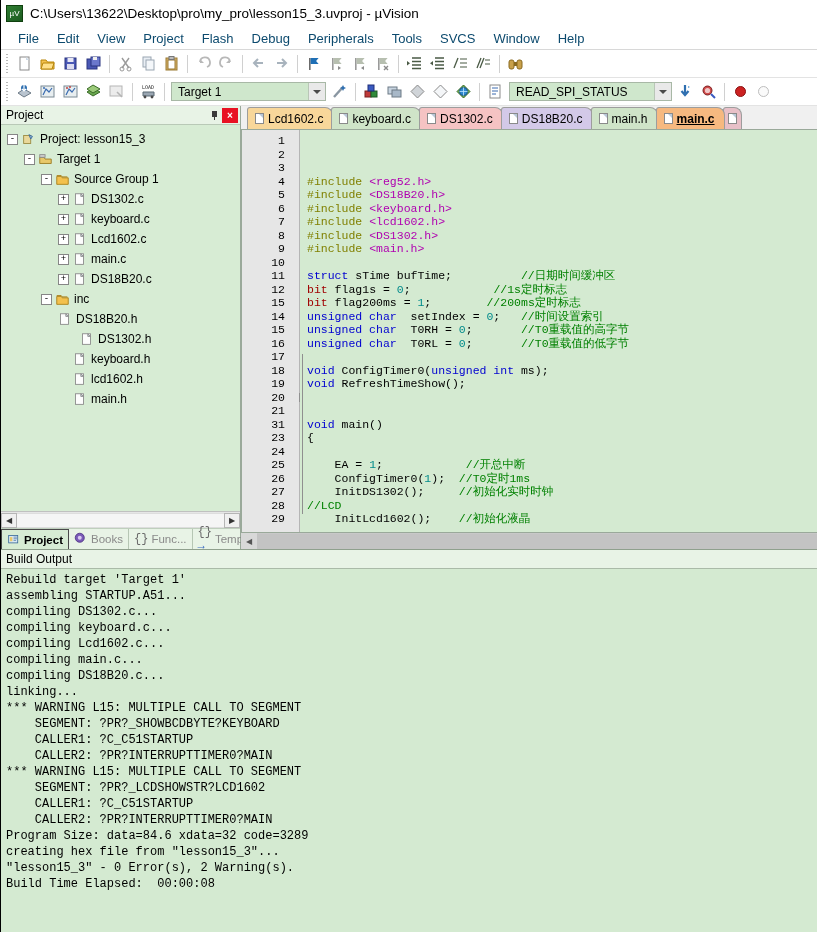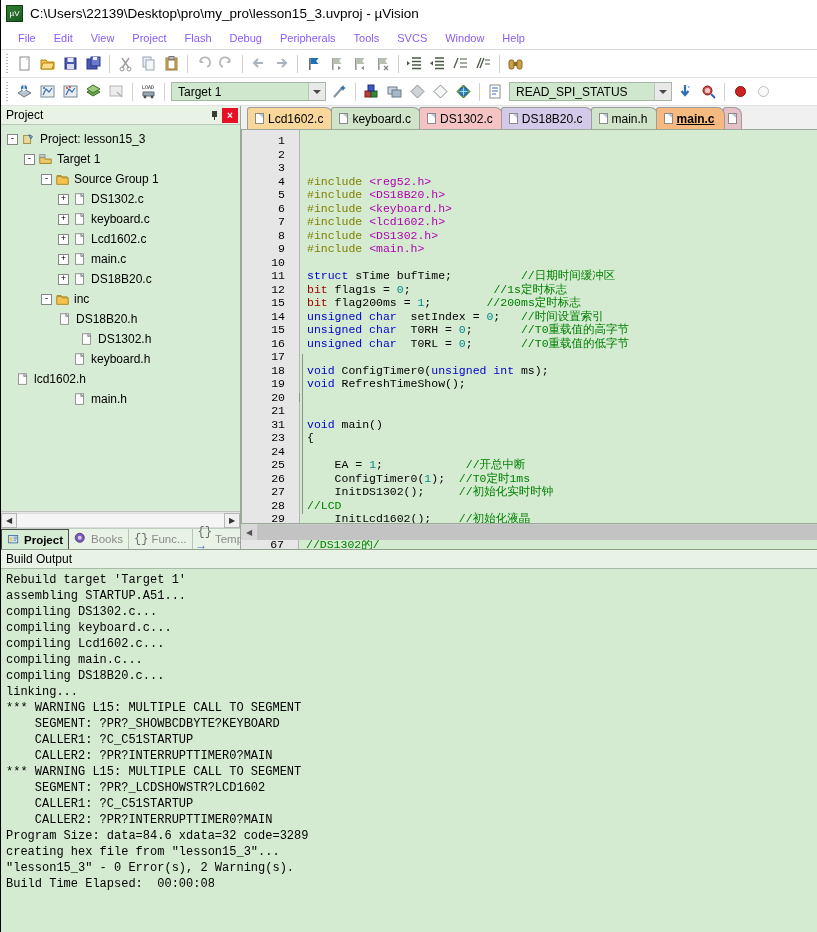--- a/index.html
+++ b/index.html
@@ -47,22 +47,22 @@
   .menubar {
     height: 23px;
     background: #ffffff;
     display: flex; align-items: center;
     padding-left: 8px;
     border-bottom: 1px solid #d8d8d8;
     flex: 0 0 auto;
   }
   .menu-item {
     padding: 2px 9px;
-    font-size: 11px;
-    color: #8b5cf6;
+    font-size: 13px;
+    color: #0c4a6e;
     cursor: default;
     white-space: nowrap;
   }
 
   
   .toolbar {
     height: 28px;
     background: #ffffff;
     display: flex; align-items: center;
     border-bottom: 1px solid #e3e3e3;
@@ -385,21 +385,21 @@
     min-height: 0;
   }
 </style>
 </head>
 <body>
 
 <div id="app">
 
   <div class="titlebar">
     <div class="app-icon">µV</div>
-    <div class="title-text">C:\Users\22139\Desktop\pro\my_pro\lesson15_3.uvproj - µVision</div>
+    <div class="title-text">C:\Users\13622\Desktop\pro\my_pro\lesson15_3.uvproj - µVision</div>
   </div>
 
   <div class="menubar" id="menubar">
       <div class="menu-item">File</div>
       <div class="menu-item">Edit</div>
       <div class="menu-item">View</div>
       <div class="menu-item">Project</div>
       <div class="menu-item">Flash</div>
       <div class="menu-item">Debug</div>
       <div class="menu-item">Peripherals</div>
@@ -796,21 +796,21 @@
           <div class="tree-row" style="padding-left: 57px;">
             <span class="expander blank"></span>
             <span class="tree-icon">
               <svg width="15" height="15" viewBox="0 0 17 17">
                 <rect x="4" y="2" width="9" height="12" fill="#fdfdfd" stroke="#8a8a8a"></rect>
                 <path d="M10 2 L13 5 L10 5 Z" fill="#cdd9e5" stroke="#8a8a8a"></path>
               </svg>
             </span>
             <span class="tree-label">keyboard.h</span>
           </div>
-          <div class="tree-row" style="">
+          <div class="tree-row" style="padding-left: 57px;">
             <span class="expander blank"></span>
             <span class="tree-icon">
               <svg width="15" height="15" viewBox="0 0 17 17">
                 <rect x="4" y="2" width="9" height="12" fill="#fdfdfd" stroke="#8a8a8a"></rect>
                 <path d="M10 2 L13 5 L10 5 Z" fill="#cdd9e5" stroke="#8a8a8a"></path>
               </svg>
             </span>
             <span class="tree-label">lcd1602.h</span>
           </div>
           <div class="tree-row" style="padding-left: 57px;">
@@ -927,24 +927,20 @@
             <div class="ln">29</div>
           </div>
         <div class="code" id="code">
           <div class="fold-line"></div>
         <div style="height: 13.5px;"><span class="tok-pre">#include </span><span class="tok-hdr">&lt;reg52.h&gt;</span></div><div style="height: 13.5px;"><span class="tok-pre">#include </span><span class="tok-hdr">&lt;DS18B20.h&gt;</span></div><div style="height: 13.5px;"><span class="tok-pre">#include </span><span class="tok-hdr">&lt;keyboard.h&gt;</span></div><div style="height: 13.5px;"><span class="tok-pre">#include </span><span class="tok-hdr">&lt;lcd1602.h&gt;</span></div><div style="height: 13.5px;"><span class="tok-pre">#include </span><span class="tok-hdr">&lt;DS1302.h&gt;</span></div><div style="height: 13.5px;"><span class="tok-pre">#include </span><span class="tok-hdr">&lt;main.h&gt;</span></div><div style="height: 13.5px;">&nbsp;</div><div style="height: 13.5px;"><span class="tok-kw">struct</span><span class="tok-txt"> sTime bufTime;</span><span class="tok-txt">          </span><span class="tok-cmt">//日期时间缓冲区</span></div><div style="height: 13.5px;"><span class="tok-kw2">bit</span><span class="tok-txt"> flag1s = </span><span class="tok-num">0</span><span class="tok-txt">;</span><span class="tok-txt">            </span><span class="tok-cmt">//1s定时标志</span></div><div style="height: 13.5px;"><span class="tok-kw2">bit</span><span class="tok-txt"> flag200ms = </span><span class="tok-num">1</span><span class="tok-txt">;</span><span class="tok-txt">        </span><span class="tok-cmt">//200ms定时标志</span></div><div style="height: 13.5px;"><span class="tok-kw">unsigned char</span><span class="tok-txt">  setIndex = </span><span class="tok-num">0</span><span class="tok-txt">;</span><span class="tok-txt">   </span><span class="tok-cmt">//时间设置索引</span></div><div style="height: 13.5px;"><span class="tok-kw">unsigned char</span><span class="tok-txt">  T0RH = </span><span class="tok-num">0</span><span class="tok-txt">;</span><span class="tok-txt">       </span><span class="tok-cmt">//T0重载值的高字节</span></div><div style="height: 13.5px;"><span class="tok-kw">unsigned char</span><span class="tok-txt">  T0RL = </span><span class="tok-num">0</span><span class="tok-txt">;</span><span class="tok-txt">       </span><span class="tok-cmt">//T0重载值的低字节</span></div><div style="height: 13.5px;">&nbsp;</div><div style="height: 13.5px;"><span class="tok-kw">void</span><span class="tok-txt"> ConfigTimer0(</span><span class="tok-kw">unsigned int</span><span class="tok-txt"> ms);</span></div><div style="height: 13.5px;"><span class="tok-kw">void</span><span class="tok-txt"> RefreshTimeShow();</span></div><div style="height: 13.5px;">&nbsp;</div><div style="height: 13.5px;">&nbsp;</div><div style="height: 13.5px;"><span class="tok-kw">void</span><span class="tok-txt"> main()</span></div><div style="height: 13.5px;"><span class="tok-txt">{</span></div><div style="height: 13.5px;">&nbsp;</div><div style="height: 13.5px;"><span class="tok-txt">    EA = </span><span class="tok-num">1</span><span class="tok-txt">;</span><span class="tok-txt">            </span><span class="tok-cmt">//开总中断</span></div><div style="height: 13.5px;"><span class="tok-txt">    ConfigTimer0(</span><span class="tok-num">1</span><span class="tok-txt">);</span><span class="tok-txt">  </span><span class="tok-cmt">//T0定时1ms</span></div><div style="height: 13.5px;"><span class="tok-txt">    InitDS1302();</span><span class="tok-txt">     </span><span class="tok-cmt">//初始化实时时钟</span></div><div style="height: 13.5px;"><span class="tok-cmt">//LCD</span></div><div style="height: 13.5px;"><span class="tok-txt">    InitLcd1602();</span><span class="tok-txt">    </span><span class="tok-cmt">//初始化液晶</span></div></div>
       </div>
       <div class="editor-hscroll">
         <div class="ehs-arrow">◀</div>
         <div class="ehs-thumb"></div>
       </div>
-      <div class="peek-line">
-        <span class="peek-gutter">67</span>
-        <span>//DS1302的/</span>
-      </div>
     </div>
   </div>
 
   <div class="build-panel" style="height:383px;">
     <div class="build-header">
       <span>Build Output</span>
     </div>
     <div class="build-body" id="build-body"><div>Rebuild target 'Target 1'</div><div>assembling STARTUP.A51...</div><div>compiling DS1302.c...</div><div>compiling keyboard.c...</div><div>compiling Lcd1602.c...</div><div>compiling main.c...</div><div>compiling DS18B20.c...</div><div>linking...</div><div>*** WARNING L15: MULTIPLE CALL TO SEGMENT</div><div>    SEGMENT: ?PR?_SHOWBCDBYTE?KEYBOARD</div><div>    CALLER1: ?C_C51STARTUP</div><div>    CALLER2: ?PR?INTERRUPTTIMER0?MAIN</div><div>*** WARNING L15: MULTIPLE CALL TO SEGMENT</div><div>    SEGMENT: ?PR?_LCDSHOWSTR?LCD1602</div><div>    CALLER1: ?C_C51STARTUP</div><div>    CALLER2: ?PR?INTERRUPTTIMER0?MAIN</div><div>Program Size: data=84.6 xdata=32 code=3289</div><div>creating hex file from "lesson15_3"...</div><div>"lesson15_3" - 0 Error(s), 2 Warning(s).</div><div>Build Time Elapsed:  00:00:08</div></div>
   </div>
 

